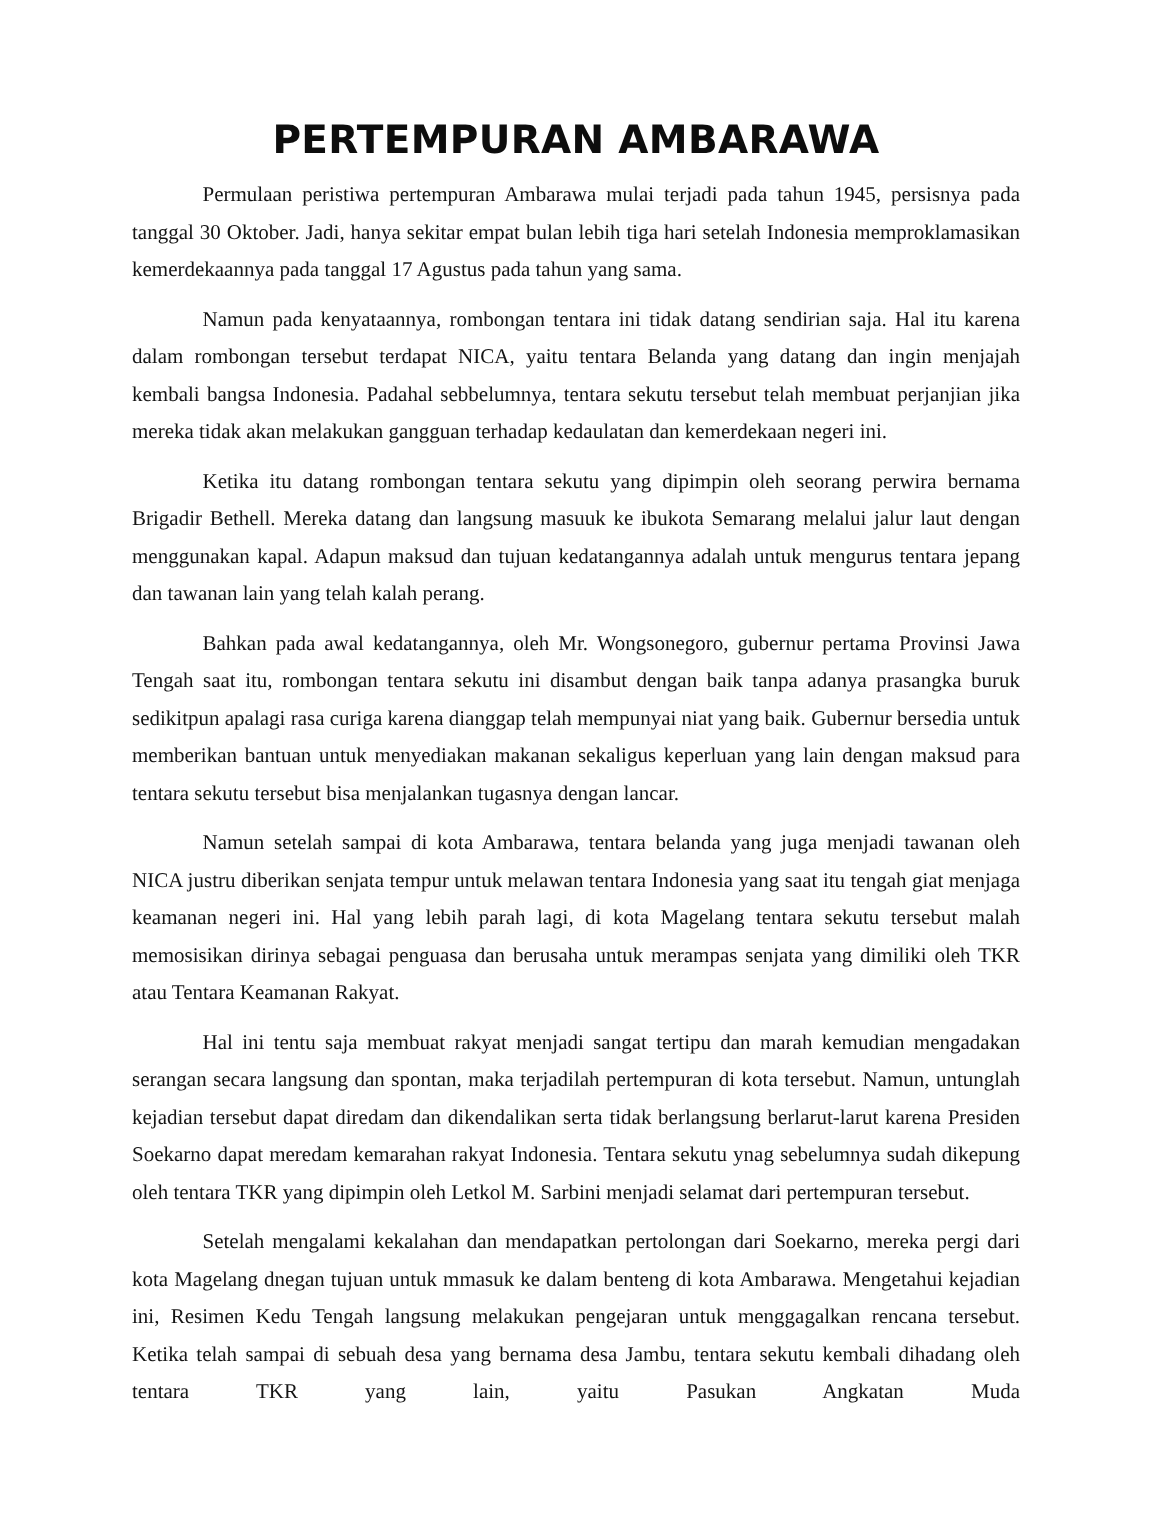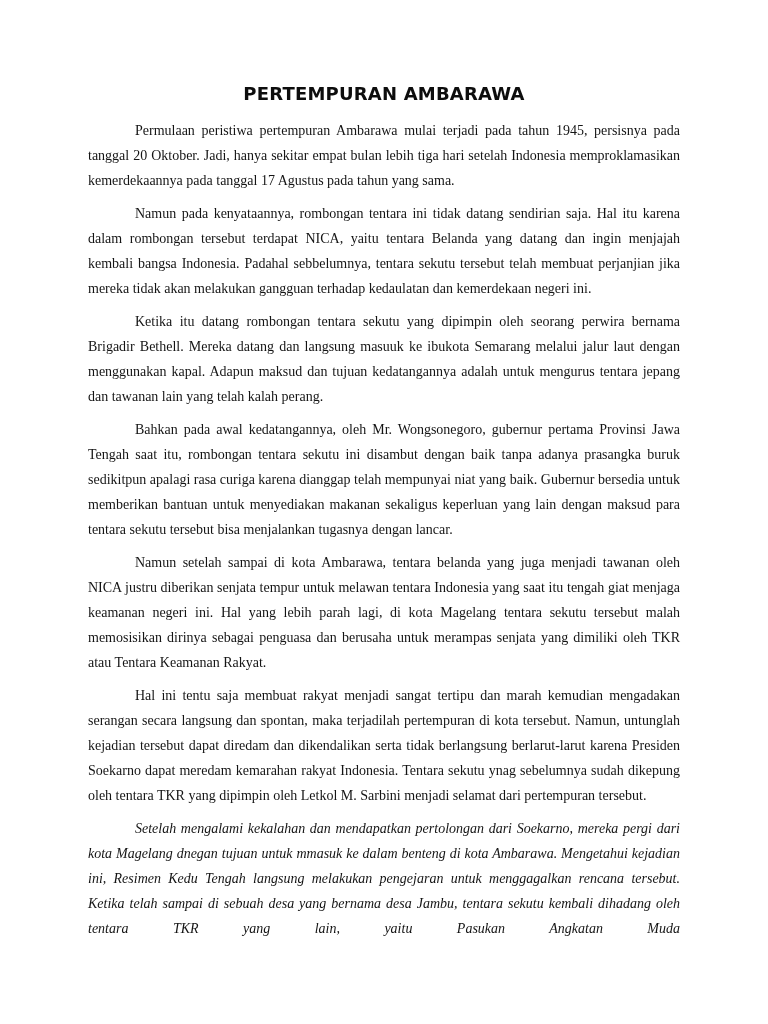--- a/index.html
+++ b/index.html
@@ -16,46 +16,45 @@
     .page {
       position: absolute;
       left: 88px;
       top: 78px;
       width: 592px;
       color: #111111;
     }
     .title {
       font-family: "DejaVu Sans", "Liberation Sans", sans-serif;
       font-weight: bold;
-      font-size: 18px;
+      font-size: 26px;
       text-align: center;
       margin: 0 0 8px 0;
       letter-spacing: 0.2px;
       color: #0d0d0d;
       line-height: 32px;
     }
     .para {
       font-family: "Liberation Serif", "DejaVu Serif", serif;
       font-size: 14px;
       line-height: 25px;
       text-align: justify;
       text-indent: 47px;
       margin: 0 0 8px 0;
       color: #141414;
     }
     .para.last {
       text-align-last: justify;
-      font-style: italic;
     }
   </style>
 </head>
 <body>
 
 <div class="page">
   <h1 class="title">PERTEMPURAN AMBARAWA</h1>
-  <p class="para">Permulaan peristiwa pertempuran Ambarawa mulai terjadi pada tahun 1945, persisnya pada tanggal 20 Oktober. Jadi, hanya sekitar empat bulan lebih tiga hari setelah Indonesia memproklamasikan kemerdekaannya pada tanggal 17 Agustus pada tahun yang sama.</p>
+  <p class="para">Permulaan peristiwa pertempuran Ambarawa mulai terjadi pada tahun 1945, persisnya pada tanggal 30 Oktober. Jadi, hanya sekitar empat bulan lebih tiga hari setelah Indonesia memproklamasikan kemerdekaannya pada tanggal 17 Agustus pada tahun yang sama.</p>
   <p class="para">Namun pada kenyataannya, rombongan tentara ini tidak datang sendirian saja. Hal itu karena dalam rombongan tersebut terdapat NICA, yaitu tentara Belanda yang datang dan ingin menjajah kembali bangsa Indonesia. Padahal sebbelumnya, tentara sekutu tersebut telah membuat perjanjian jika mereka tidak akan melakukan gangguan terhadap kedaulatan dan kemerdekaan negeri ini.</p>
   <p class="para">Ketika itu datang rombongan tentara sekutu yang dipimpin oleh seorang perwira bernama Brigadir Bethell. Mereka datang dan langsung masuuk ke ibukota Semarang melalui jalur laut dengan menggunakan kapal. Adapun maksud dan tujuan kedatangannya adalah untuk mengurus tentara jepang dan tawanan lain yang telah kalah perang.</p>
   <p class="para">Bahkan pada awal kedatangannya, oleh Mr. Wongsonegoro, gubernur pertama Provinsi Jawa Tengah saat itu, rombongan tentara sekutu ini disambut dengan baik tanpa adanya prasangka buruk sedikitpun apalagi rasa curiga karena dianggap telah mempunyai niat yang baik. Gubernur bersedia untuk memberikan bantuan untuk menyediakan makanan sekaligus keperluan yang lain dengan maksud para tentara sekutu tersebut bisa menjalankan tugasnya dengan lancar.</p>
   <p class="para">Namun setelah sampai di kota Ambarawa, tentara belanda yang juga menjadi tawanan oleh NICA justru diberikan senjata tempur untuk melawan tentara Indonesia yang saat itu tengah giat menjaga keamanan negeri ini. Hal yang lebih parah lagi, di kota Magelang tentara sekutu tersebut malah memosisikan dirinya sebagai penguasa dan berusaha untuk merampas senjata yang dimiliki oleh TKR atau Tentara Keamanan Rakyat.</p>
   <p class="para">Hal ini tentu saja membuat rakyat menjadi sangat tertipu dan marah kemudian mengadakan serangan secara langsung dan spontan, maka terjadilah pertempuran di kota tersebut. Namun, untunglah kejadian tersebut dapat diredam dan dikendalikan serta tidak berlangsung berlarut-larut karena Presiden Soekarno dapat meredam kemarahan rakyat Indonesia. Tentara sekutu ynag sebelumnya sudah dikepung oleh tentara TKR yang dipimpin oleh Letkol M. Sarbini menjadi selamat dari pertempuran tersebut.</p>
   <p class="para last">Setelah mengalami kekalahan dan mendapatkan pertolongan dari Soekarno, mereka pergi dari kota Magelang dnegan tujuan untuk mmasuk ke dalam benteng di kota Ambarawa. Mengetahui kejadian ini, Resimen Kedu Tengah langsung melakukan pengejaran untuk menggagalkan rencana tersebut. Ketika telah sampai di sebuah desa yang bernama desa Jambu, tentara sekutu kembali dihadang oleh tentara TKR yang lain, yaitu Pasukan Angkatan Muda</p>
 </div>
 
 </body></html>

